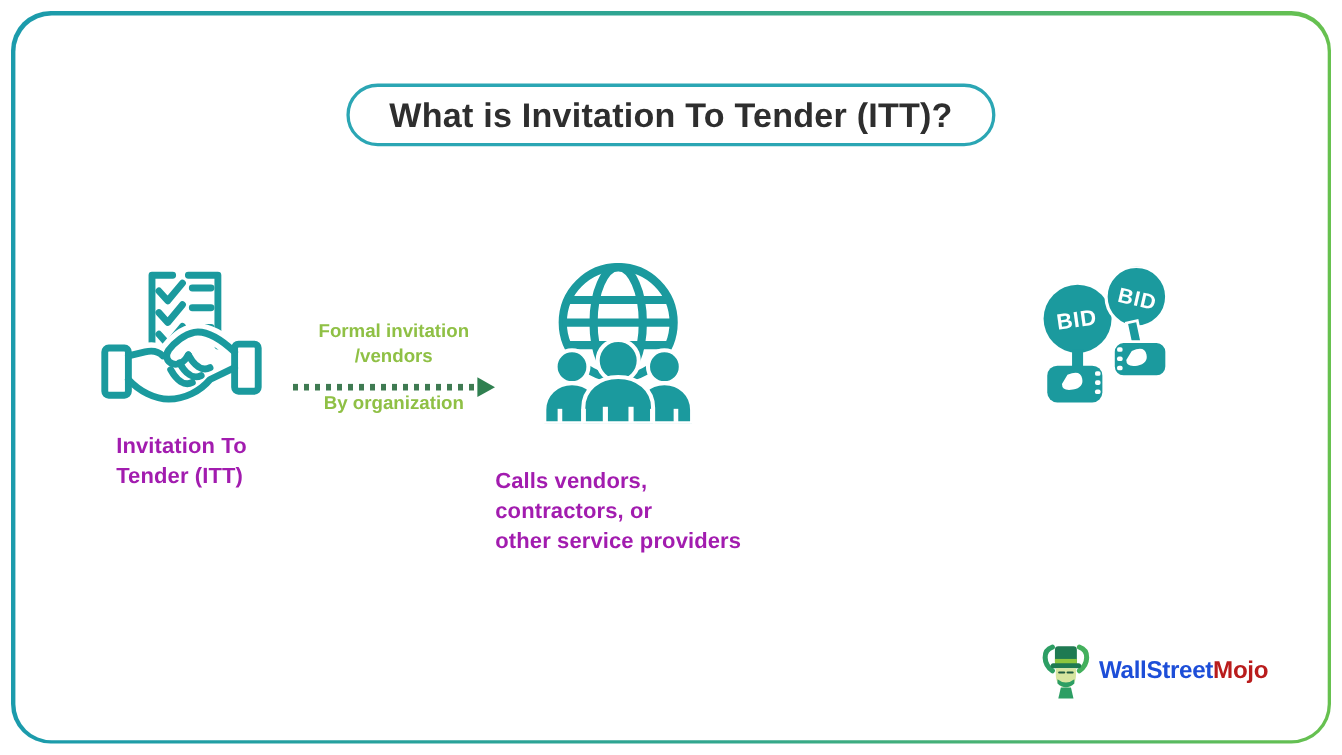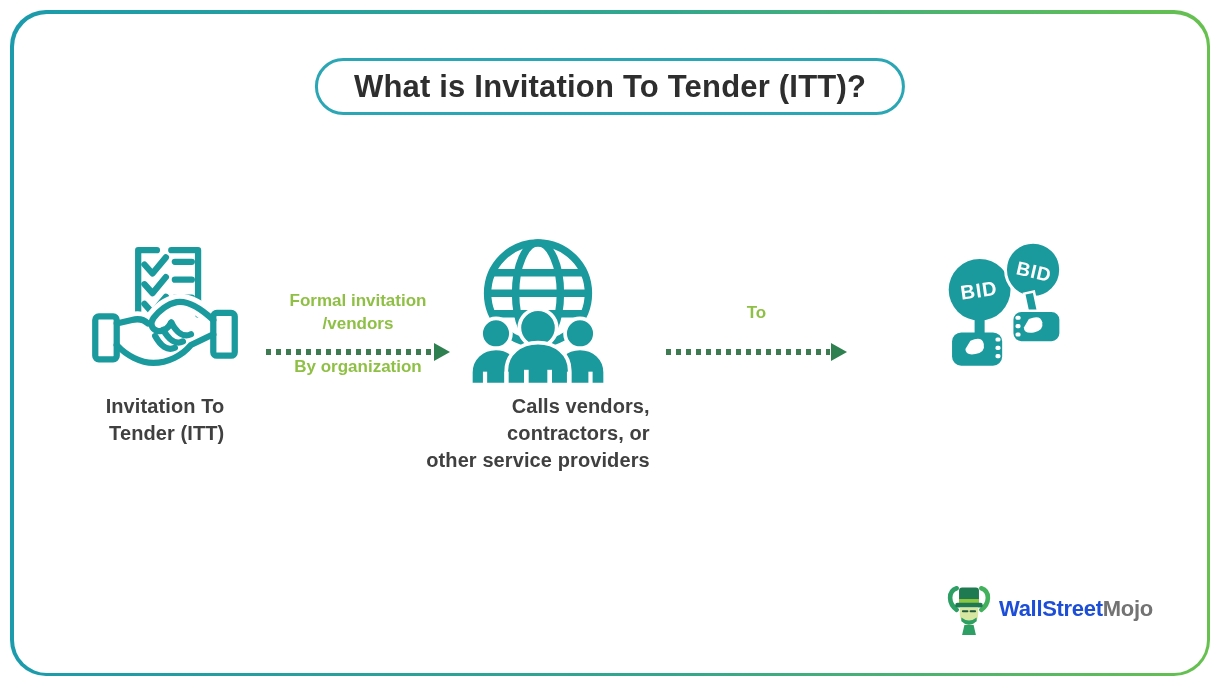--- a/index.html
+++ b/index.html
@@ -9,34 +9,34 @@
   .canvas { position:relative; width:1220px; height:686px; background:#ffffff; overflow:hidden; }
 
   
   .frame { position:absolute; inset:10px; border-radius:36px; padding:3.5px;
            background:linear-gradient(90deg,#1B9BAC 0%, #33A78D 55%, #67C14F 100%); z-index:0; }
   .frame-inner { width:100%; height:100%; border-radius:33px; background:#ffffff; }
 
   .content { position:absolute; inset:0; z-index:1; }
 
   
-  .title-pill { position:absolute; top:58px; left:50%; transform:translateX(-50%);
+  .title-pill { position:absolute; top:76px; left:50%; transform:translateX(-50%);
                 height:57px; display:flex; align-items:center; padding:0 36px;
                 border:3px solid #2BA6B4; border-radius:34px;
                 font-size:31px; font-weight:700; color:#2E2E2E; letter-spacing:.2px;
                 white-space:nowrap; }
 
   
   .node { position:absolute; display:flex; flex-direction:column; align-items:center; }
   .node-icon-box { height:152px; display:flex; align-items:flex-start; justify-content:center; }
-  .caption { margin-top:4px; text-align:right; font-size:20px; font-weight:700;
-             color:#404040; line-height:27px; white-space:pre-line; letter-spacing:.1px; }
+  .caption { margin-top:4px; text-align:left; font-size:20px; font-weight:700;
+             color:#a21caf; line-height:27px; white-space:pre-line; letter-spacing:.1px; }
 
   .node-left  { left:62px;  top:237px; width:206px; }
-  .node-mid   { left:416px; top:237px; width:244px; }
+  .node-mid   { left:440px; top:237px; width:244px;gap:32px; }
   .node-right { left:871px; top:242px; width:264px; }
 
   
   .arrow { position:absolute; }
   .arrow-1 { left:266px; top:289px; width:184px; height:110px; }
   .arrow-2 { left:666px; top:301px; width:181px; height:70px; }
   .arrow-label { position:absolute; width:100%; text-align:center; font-size:17px;
                  font-weight:700; color:#8FC045; line-height:23px; white-space:pre-line; }
   .arrow-1 .label-top { top:0; }
   .arrow-1 .label-bottom { top:66px; }
@@ -49,21 +49,21 @@
                border-left:16px solid #2F8050; border-top:9px solid transparent;
                border-bottom:9px solid transparent; }
   .arrow-1 .arrowhead { top:54px; }
   .arrow-2 .arrowhead { top:42px; }
 
   
   .brand { position:absolute; left:946px; top:581px; height:56px; display:flex;
            align-items:center; gap:7px; }
   .brand-text { font-size:22px; font-weight:800; letter-spacing:-.3px; white-space:nowrap; }
   .brand-text .primary { color:#1d4ed8; }
-  .brand-text .secondary { color:#737373; }
+  .brand-text .secondary { color:#b91c1c; }
 </style>
 </head>
 <body>
 
 <div class="canvas">
 
   <div class="frame">
     <div class="frame-inner"></div>
   </div>
 
@@ -144,25 +144,20 @@
             <rect x="106" y="144" width="4.5" height="14"></rect>
             <rect x="129" y="144" width="4.5" height="14"></rect>
           </g>
         </svg>
       </div>
       <div class="caption">Calls vendors,
 contractors, or
 other service providers</div>
     </div>
 
-    <div class="arrow arrow-2">
-      <div class="arrow-label label-top">To</div>
-      <div class="dotline"></div>
-      <div class="arrowhead"></div>
-    </div>
 
     <div class="node node-right">
       <div class="node-icon-box">
         <svg width="142" height="134" viewBox="0 0 170 160">
 
           <g>
             <circle cx="57" cy="57" r="37" fill="#1B9A9E"></circle>
             <rect x="51" y="90" width="12" height="32" fill="#1B9A9E"></rect>
             <g transform="rotate(-8 57 64)">
               <text x="57" y="66" text-anchor="middle" font-family="Liberation Sans, sans-serif" font-size="24" font-weight="800" fill="#ffffff" letter-spacing="1">BID</text>

